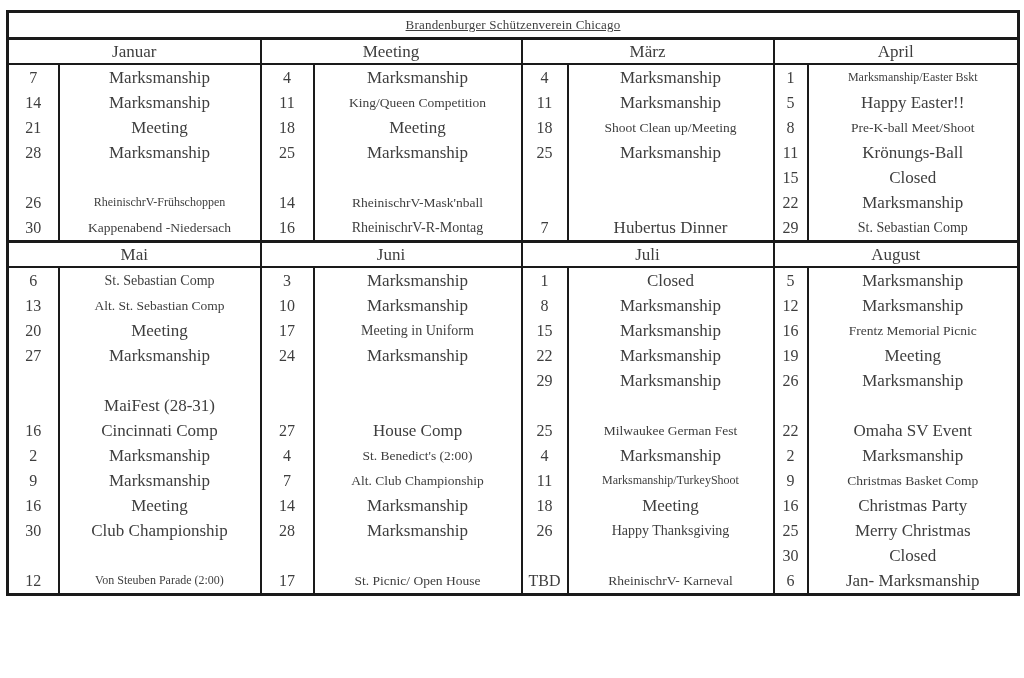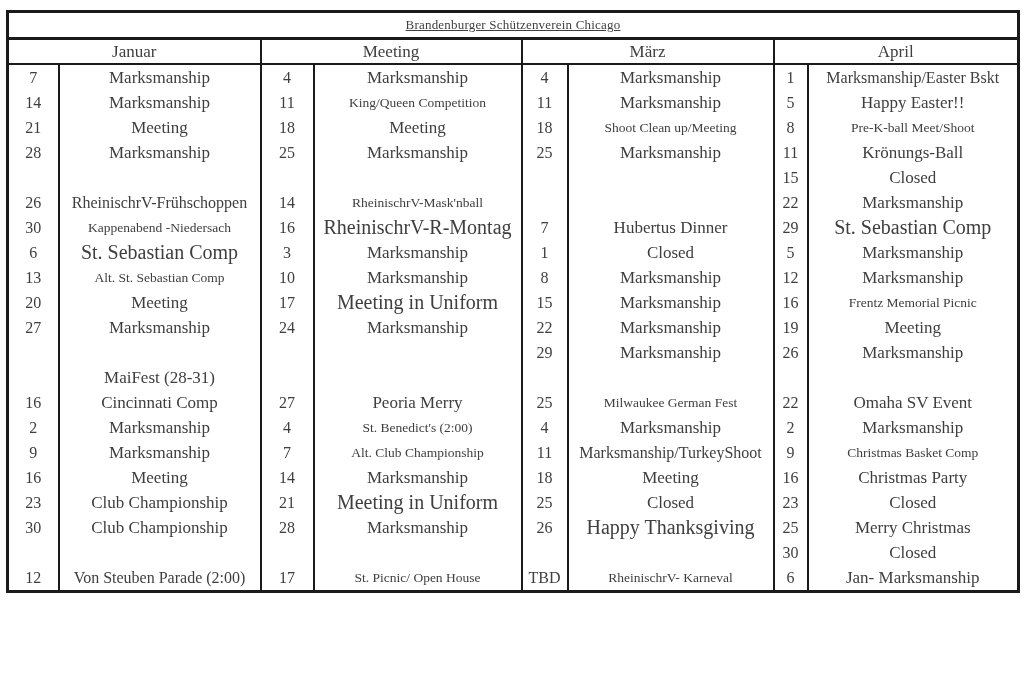--- a/index.html
+++ b/index.html
@@ -35,23 +35,23 @@
     height:23px;font-size:17px;margin-top:30px;
   }
   
   tr.data-row td{
     border-left:2px solid var(--border);
     border-right:2px solid var(--border);
     border-top:none;border-bottom:none;
     height:25px;font-size:17px;
   }
   tr.data-row td.date{font-size:16px;}
-  tr.data-row td.f15{font-size:20px;}
+  tr.data-row td.f15{font-size:14px;}
   tr.data-row td.f13{font-size:13.5px;}
-  tr.data-row td.f12{font-size:16px;}
+  tr.data-row td.f12{font-size:12px;}
   table.cal{border:3px solid var(--border);}
 </style>
 </head>
 <body>
 
 <div class="sheet">
   <table class="cal">
     <colgroup>
       <col style="width:51px">
         <col style="width:202px">
@@ -136,20 +136,26 @@
         <tr class="data-row">
           <td class="date">30</td>
           <td class="event f13">Kappenabend -Niedersach</td>
           <td class="date">16</td>
           <td class="event f15">RheinischrV-R-Montag</td>
           <td class="date">7</td>
           <td class="event">Hubertus Dinner</td>
           <td class="date">29</td>
           <td class="event f15">St. Sebastian Comp</td>
         </tr>
+        <tr class="month-header-row">
+          <td colspan="2">Mai</td>
+          <td colspan="2">Juni</td>
+          <td colspan="2">Juli</td>
+          <td colspan="2">August</td>
+        </tr>
         <tr class="data-row">
           <td class="date">6</td>
           <td class="event f15">St. Sebastian Comp</td>
           <td class="date">3</td>
           <td class="event">Marksmanship</td>
           <td class="date">1</td>
           <td class="event">Closed</td>
           <td class="date">5</td>
           <td class="event">Marksmanship</td>
         </tr>
@@ -200,21 +206,21 @@
           <td class="event"></td>
           <td class="date"></td>
           <td class="event"></td>
           <td class="date"></td>
           <td class="event"></td>
         </tr>
         <tr class="data-row">
           <td class="date">16</td>
           <td class="event">Cincinnati Comp</td>
           <td class="date">27</td>
-          <td class="event">Peoria Merry</td>
+          <td class="event">House Comp</td>
           <td class="date">25</td>
           <td class="event f13">Milwaukee German Fest</td>
           <td class="date">22</td>
           <td class="event">Omaha SV Event</td>
         </tr>
         <tr class="data-row">
           <td class="date">2</td>
           <td class="event">Marksmanship</td>
           <td class="date">4</td>
           <td class="event f13">St. Benedict's (2:00)</td>
@@ -235,30 +241,20 @@
         </tr>
         <tr class="data-row">
           <td class="date">16</td>
           <td class="event">Meeting</td>
           <td class="date">14</td>
           <td class="event">Marksmanship</td>
           <td class="date">18</td>
           <td class="event">Meeting</td>
           <td class="date">16</td>
           <td class="event">Christmas Party</td>
-        </tr>
-        <tr class="data-row">
-          <td class="date">23</td>
-          <td class="event">Club Championship</td>
-          <td class="date">21</td>
-          <td class="event f15">Meeting in Uniform</td>
-          <td class="date">25</td>
-          <td class="event">Closed</td>
-          <td class="date">23</td>
-          <td class="event">Closed</td>
         </tr>
         <tr class="data-row">
           <td class="date">30</td>
           <td class="event">Club Championship</td>
           <td class="date">28</td>
           <td class="event">Marksmanship</td>
           <td class="date">26</td>
           <td class="event f15">Happy Thanksgiving</td>
           <td class="date">25</td>
           <td class="event">Merry Christmas</td>

